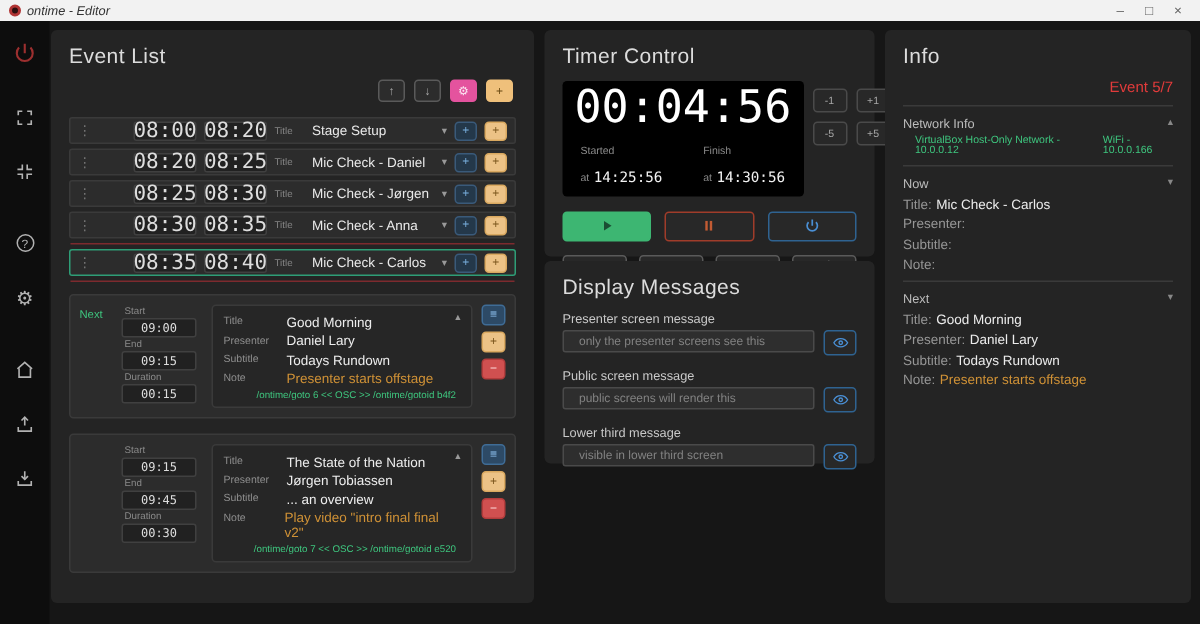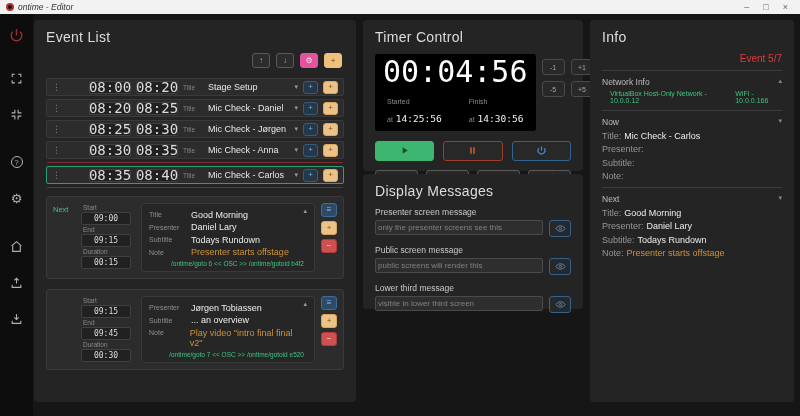--- a/index.html
+++ b/index.html
@@ -79,21 +79,21 @@
   .mainbtns { display:flex; gap:9px; margin-top:10px; }
   .bigbtn { flex:1; height:20px; border-radius:3px; display:flex; align-items:center; justify-content:center; cursor:pointer; background:#282828; }
   .bigbtn.play { background:#3db672; border:1px solid #3db672; }
   .bigbtn.pause { border:1px solid #a03c2a; }
   .bigbtn.roll { border:1px solid #2f6391; color:#4a8fd4; }
   .transport { display:flex; gap:8px; margin-top:9px; }
   .trbtn { flex:1; height:17px; border:1px solid #5a5a5a; border-radius:3px; background:#282828; color:#b8b8b8; display:flex; align-items:center; justify-content:center; cursor:pointer; }
 
   .mlabel { font-size:8.5px; color:#c9c9c9; margin:8px 0 3px; }
   .mrow { display:flex; gap:6px; }
-  .minput { flex:1; height:15px; background:#2e2e2e; border:1px solid #4a4a4a; border-radius:2px; color:#ddd; font-size:8px; padding:0 2px; }
+  .minput { flex:1; height:15px; background:#2e2e2e; border:1px solid #4a4a4a; border-radius:2px; color:#ddd; font-size:8px; padding:0 10px; }
   .minput::placeholder { color:#828282; }
   .eyebtn { width:22px; height:17px; border:1px solid #2f6391; background:#282828; border-radius:3px; color:#4a8fd4; display:flex; align-items:center; justify-content:center; cursor:pointer; }
 
   
   .evcount { text-align:right; color:#e23b3b; font-size:10px; margin:8px 0 6px; }
   .ihr { border:none; border-top:1px solid #3a3a3a; margin:6px 0; }
   .sect-head { display:flex; justify-content:space-between; color:#bdbdbd; font-size:8.5px; margin:2px 0 3px; }
   .schev { color:#888; font-size:7px; cursor:pointer; }
   .network { color:#3ec57e; font-size:7px; display:flex; gap:13px; padding-left:8px; margin:2px 0 4px; }
   .iline { font-size:9px; margin:3.5px 0; }
@@ -274,20 +274,24 @@
           <div class="tlabel">Start</div>
           <div class="tbox">09:15</div>
           <div class="tlabel">End</div>
           <div class="tbox">09:45</div>
           <div class="tlabel">Duration</div>
           <div class="tbox">00:30</div>
         </div>
         <div class="cardmain">
           <span class="collapse-chev">▴</span>
           <div class="cline">
+              <span class="clabel">Title</span>
+              <span class="cvalue">The State of the Nation</span>
+            </div>
+          <div class="cline">
               <span class="clabel">Presenter</span>
               <span class="cvalue">Jørgen Tobiassen</span>
             </div>
           <div class="cline">
               <span class="clabel">Subtitle</span>
               <span class="cvalue">... an overview</span>
             </div>
           <div class="cline">
               <span class="clabel">Note</span>
               <span class="cvalue note">Play video "intro final final v2"</span>

